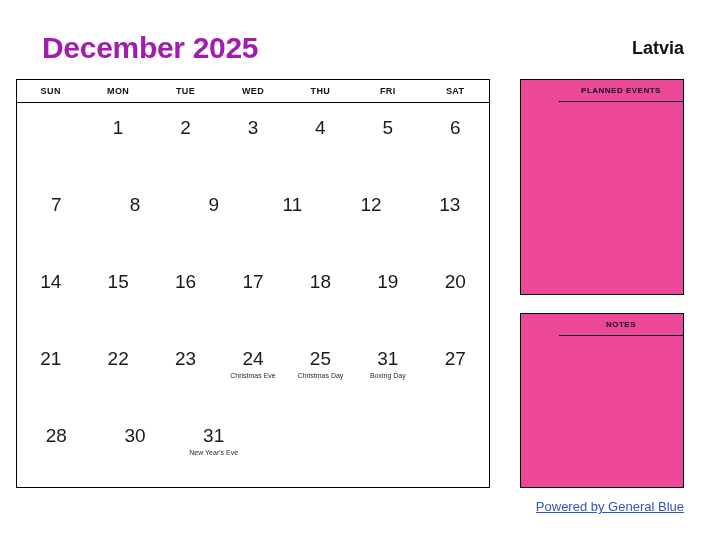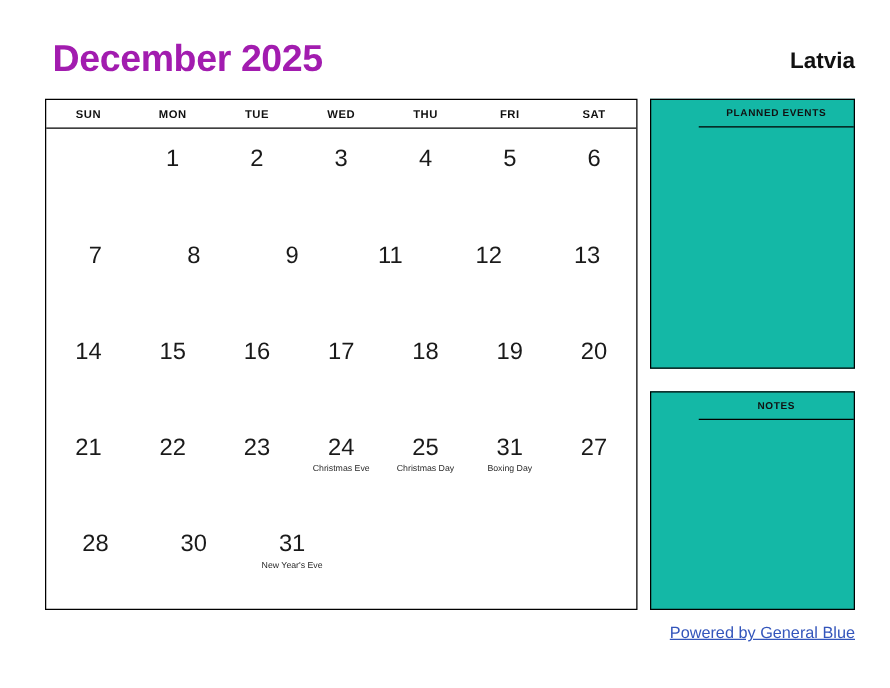--- a/index.html
+++ b/index.html
@@ -42,21 +42,21 @@
     font-size: 18px;
     font-weight: bold;
     color: #111111;
     line-height: 18px;
     white-space: nowrap;
   }
 
   
   .calendar {
     position: absolute;
-    left: 36px;
+    left: 16px;
     top: 79px;
     width: 474px;
     height: 409px;
     border: 1px solid #000000;
     box-sizing: border-box;
     background: #ffffff;
   }
   .weekday-row {
     display: flex;
     height: 22px;
@@ -103,21 +103,21 @@
   }
   .day-cell.empty .day-number { visibility: hidden; }
 
   
   .side-panel {
     position: absolute;
     left: 520px;
     width: 164px;
     border: 1px solid #000000;
     box-sizing: border-box;
-    background: #14b8a6;
+    background: #ec4899;
     padding-left: 38px;
   }
   .panel-events { top: 79px; height: 216px; }
   .panel-notes  { top: 313px; height: 175px; }
 
   .panel-title {
     height: 21px;
     display: flex;
     align-items: center;
     justify-content: center;

